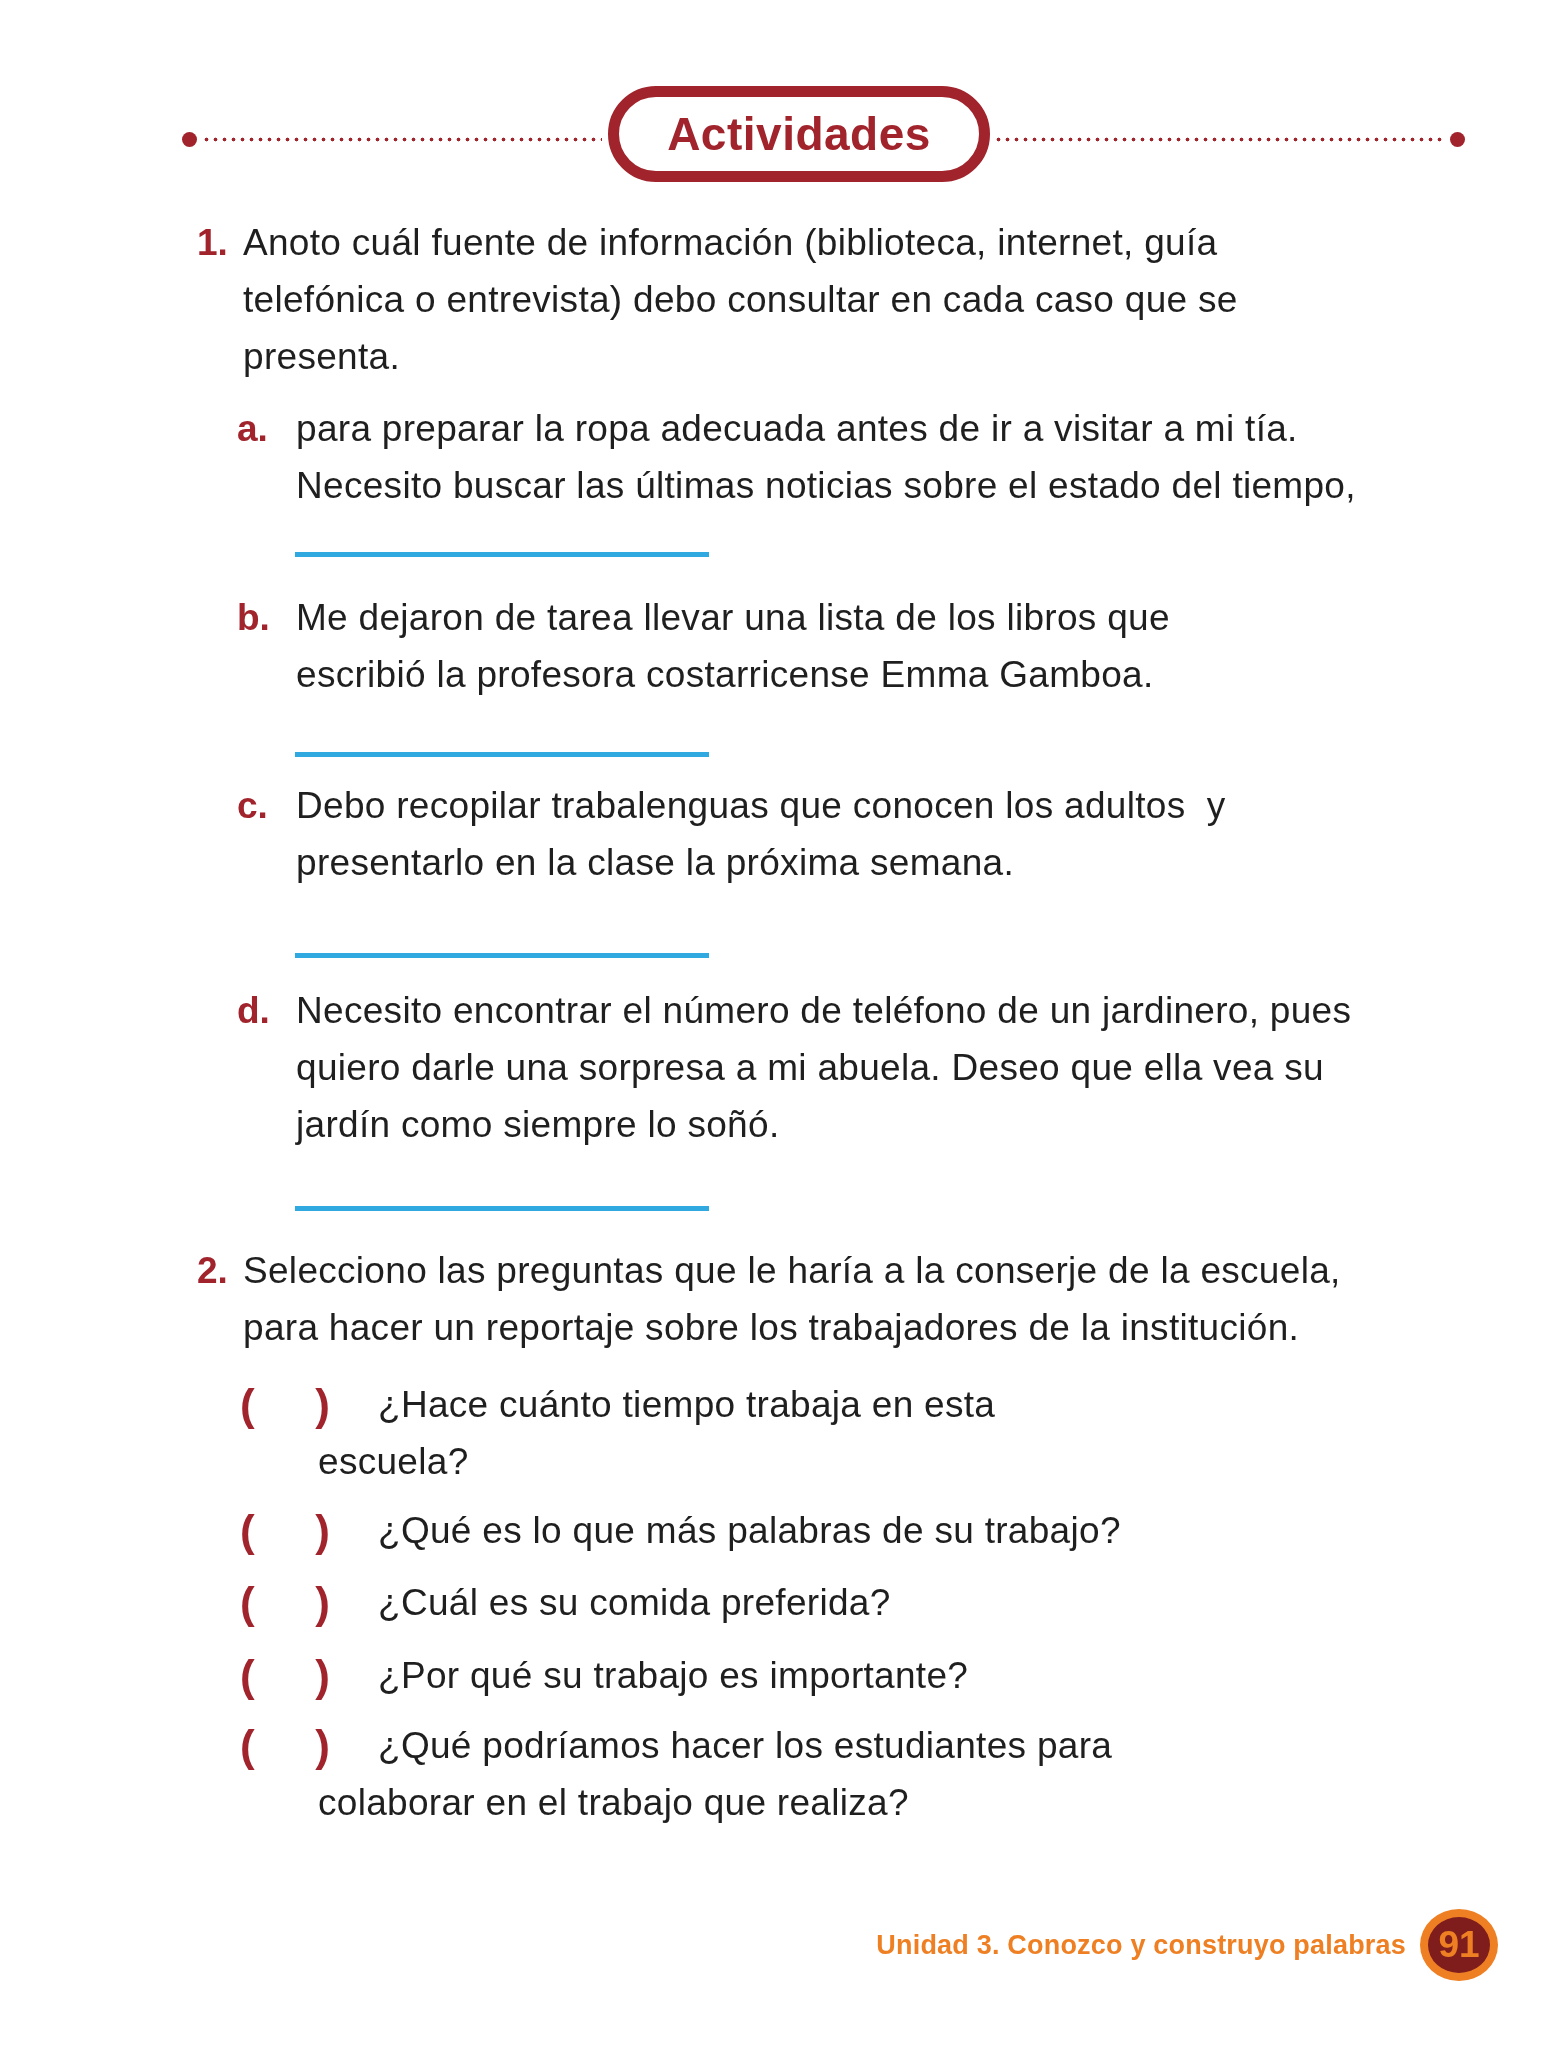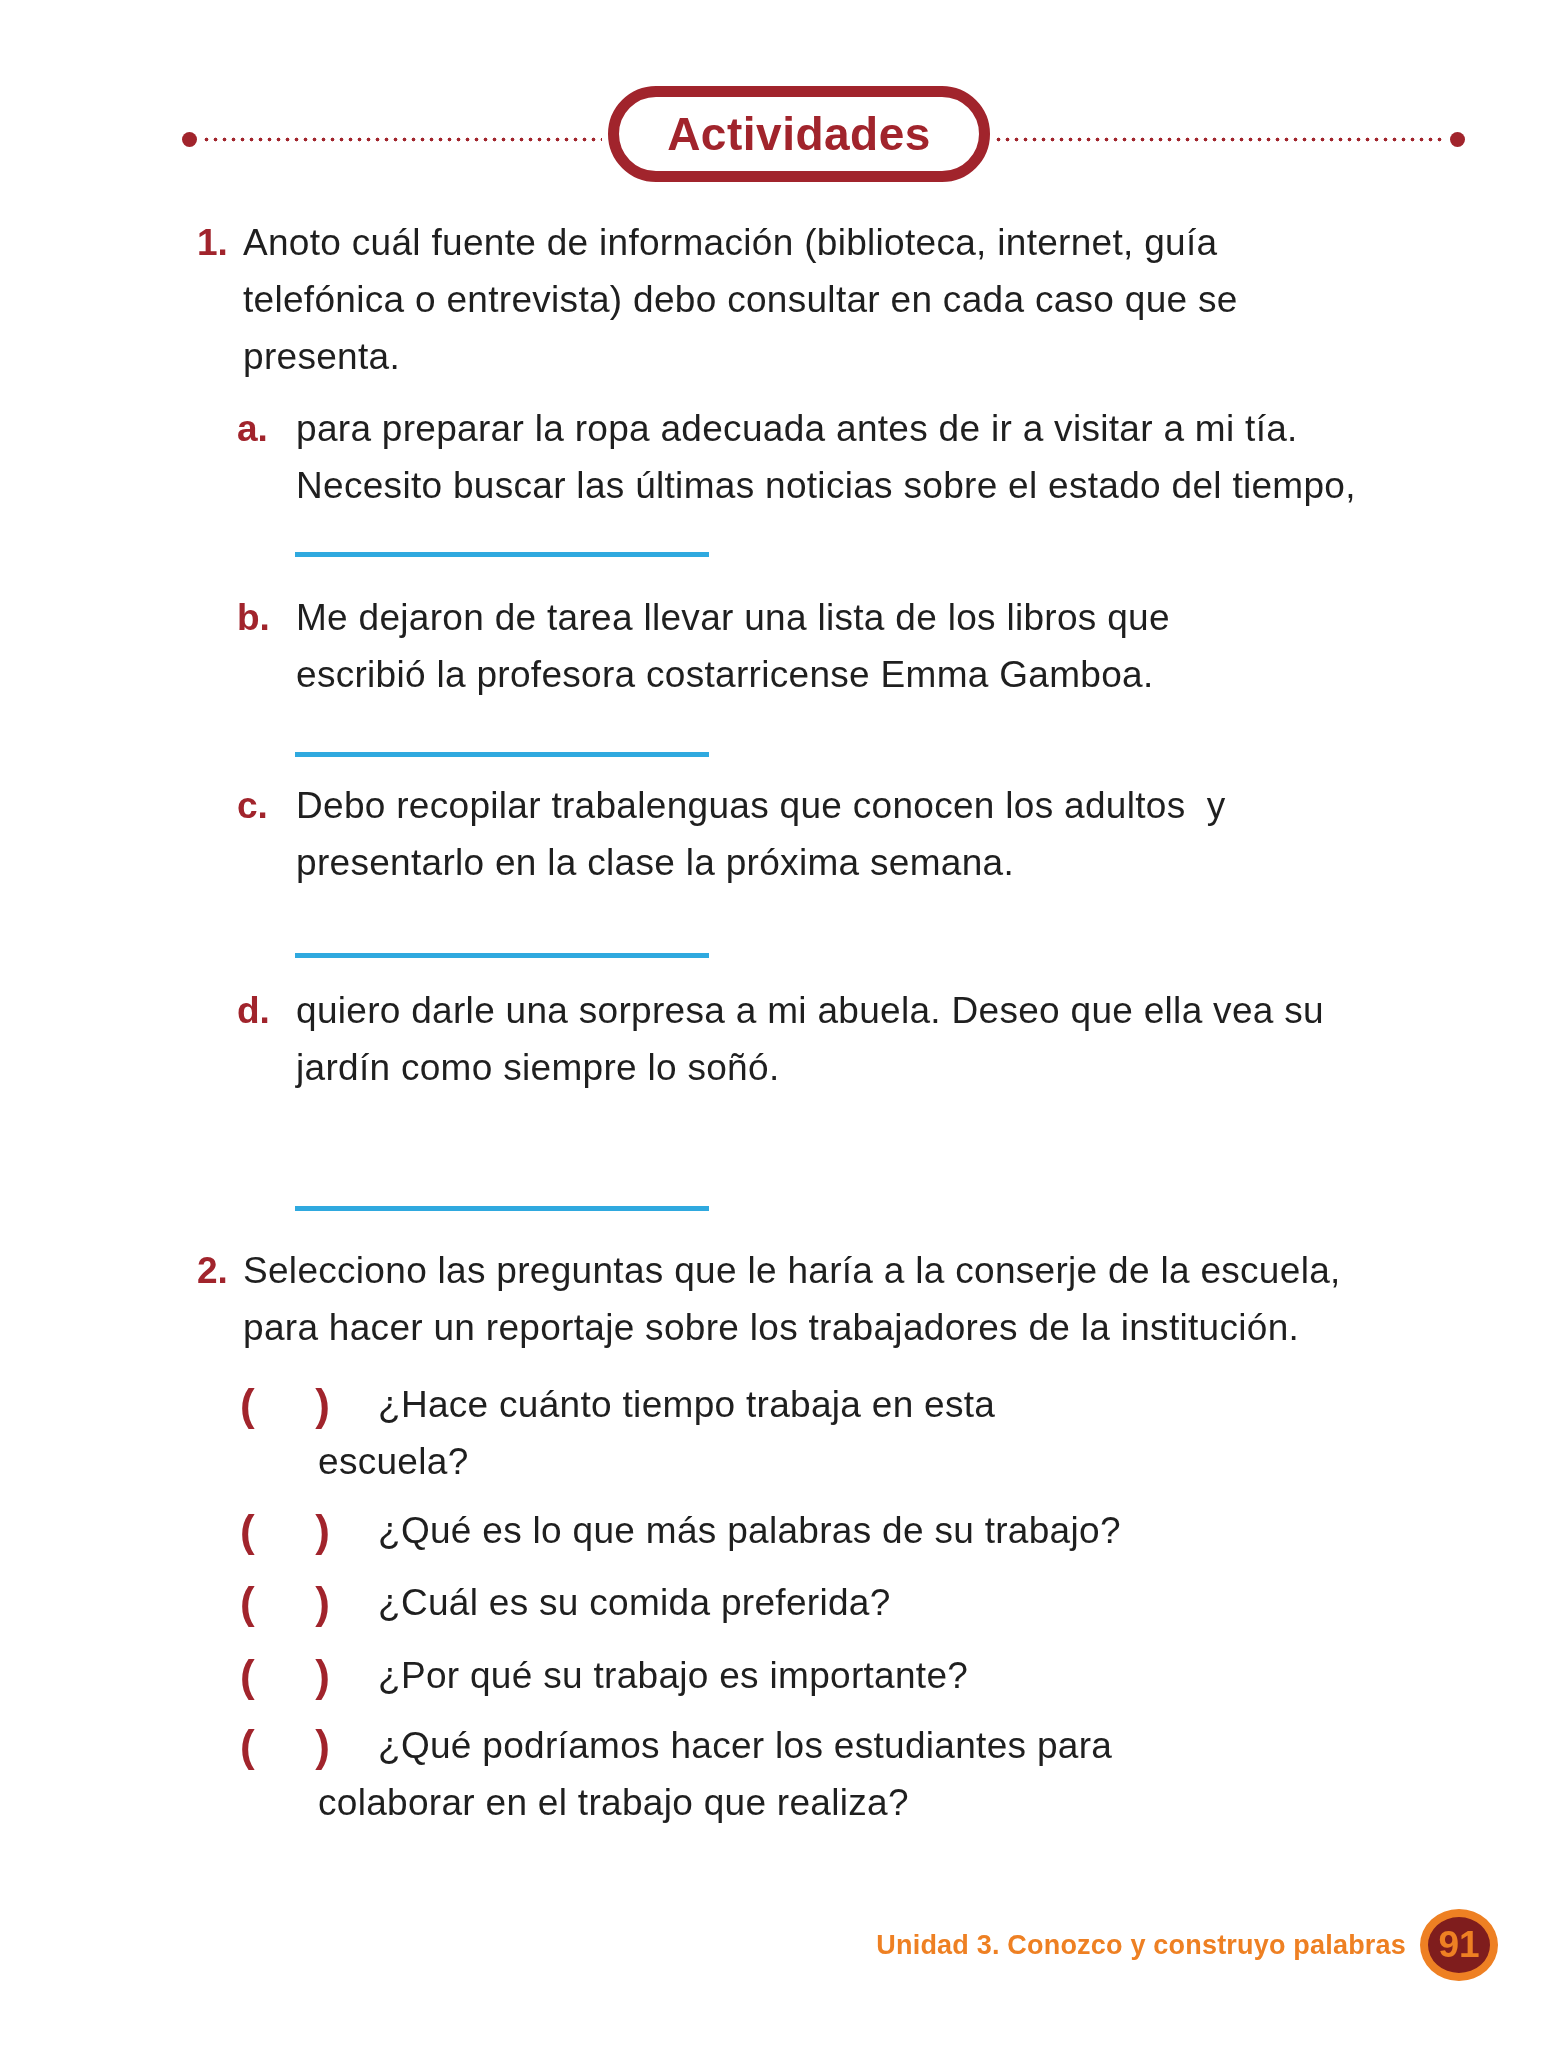--- a/index.html
+++ b/index.html
@@ -111,20 +111,21 @@
 
   <div class="block sub" style="top:777px">
     <span class="num">c.</span>
     <div class="tline sub-indent">Debo recopilar trabalenguas que conocen los adultos  y</div>
     <div class="tline sub-indent">presentarlo en la clase la próxima semana.</div>
   </div>
   <div class="blank" style="top:953px"></div>
 
   <div class="block sub" style="top:982px">
     <span class="num">d.</span>
+    <div class="tline sub-indent">Necesito encontrar el número de teléfono de un jardinero, pues</div>
     <div class="tline sub-indent">quiero darle una sorpresa a mi abuela. Deseo que ella vea su</div>
     <div class="tline sub-indent">jardín como siempre lo soñó.</div>
   </div>
   <div class="blank" style="top:1206px"></div>
 
   <div class="block" style="top:1242px">
     <span class="num">2.</span>
     <div class="tline main-indent">Selecciono las preguntas que le haría a la conserje de la escuela,</div>
     <div class="tline main-indent">para hacer un reportaje sobre los trabajadores de la institución.</div>
   </div>

